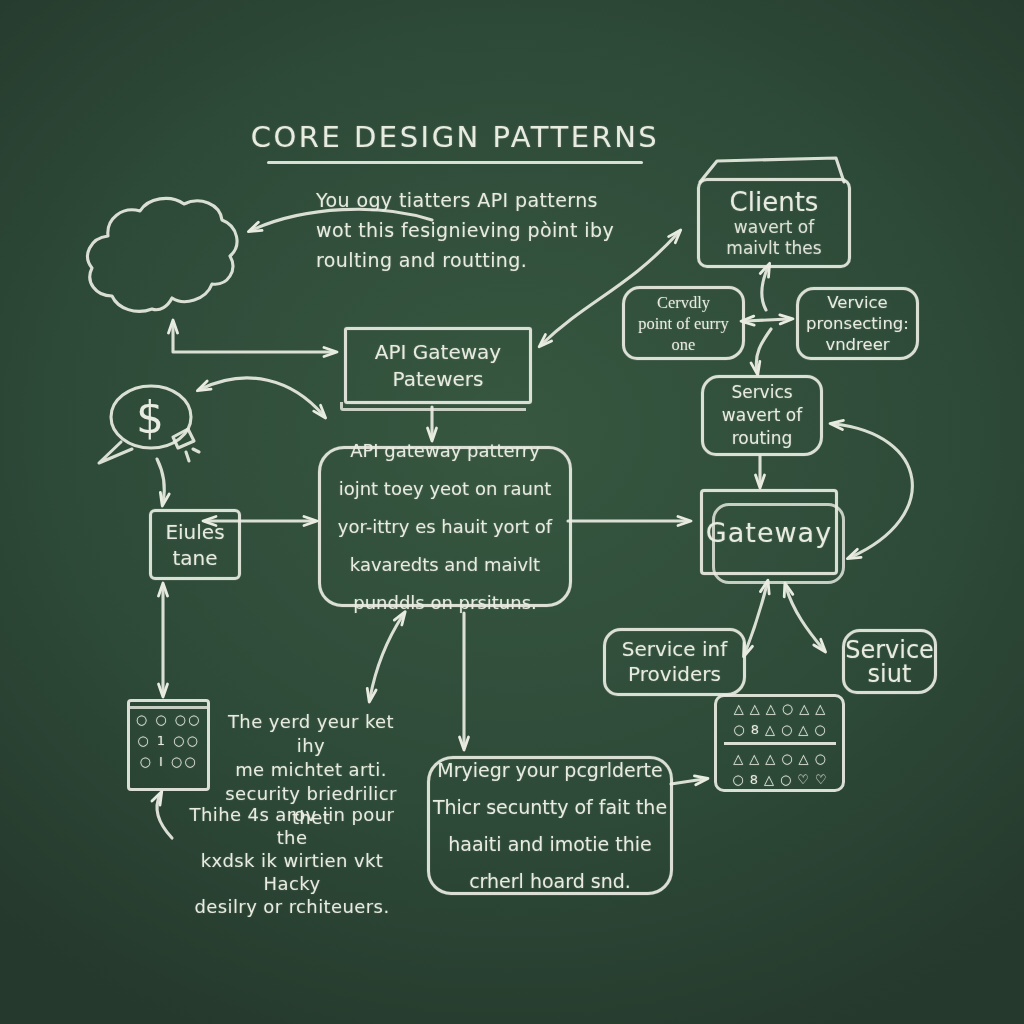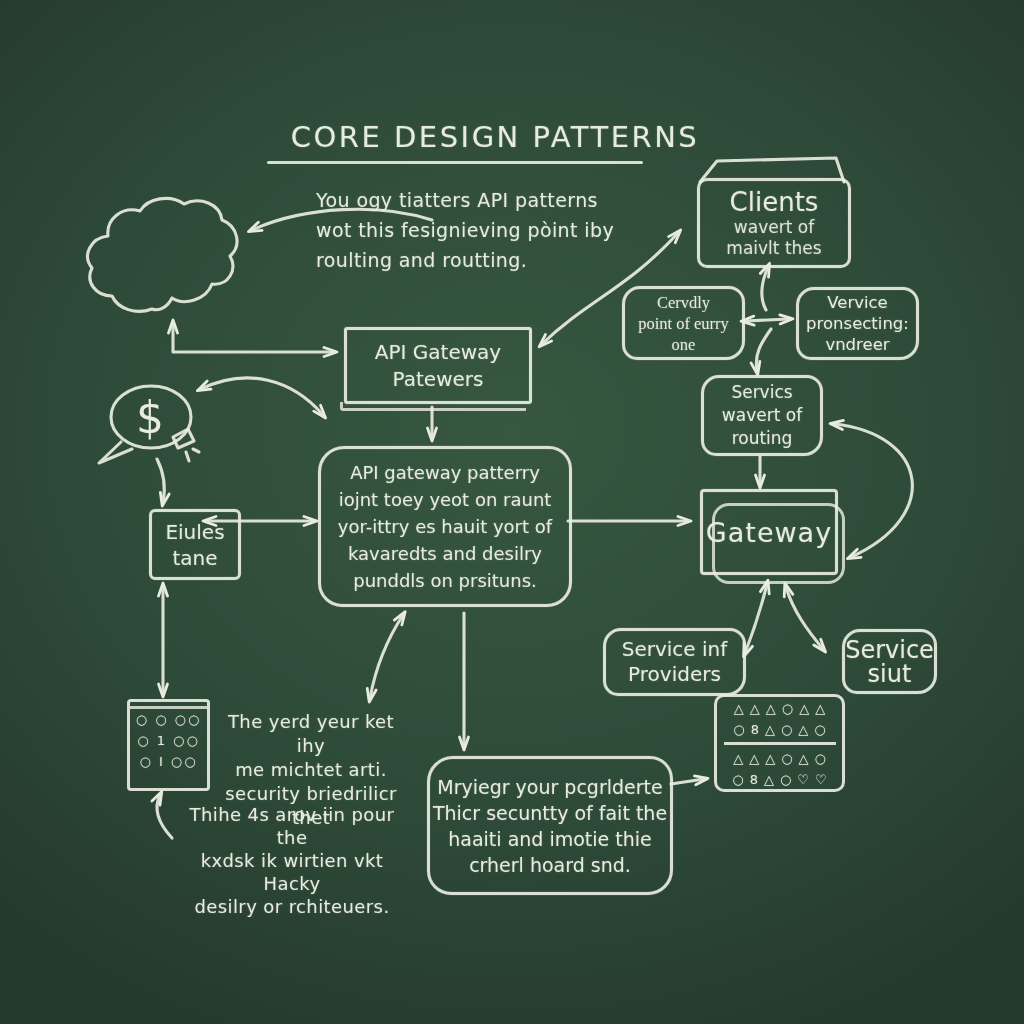--- a/index.html
+++ b/index.html
@@ -21,24 +21,24 @@
   .chalk-text{position:absolute;color:var(--chalk);text-shadow:0 0 2px rgba(233,236,226,.28);letter-spacing:.4px;}
   .center{text-align:center;}
   .box{
     position:absolute;border:3px solid var(--chalkA);
     display:flex;flex-direction:column;align-items:center;justify-content:center;
     text-align:center;color:var(--chalk);
     text-shadow:0 0 2px rgba(233,236,226,.28);
     box-shadow:0 0 0 .4px rgba(233,236,226,.18), inset 0 0 0 .4px rgba(233,236,226,.15);
   }
   .rounded{border-radius:18px 16px 19px 15px;}
-  .rounded-lg{border-radius:26px 23px 25px 24px;}
+  .rounded-lg{border-radius:26px 23px 25px 24px;gap:11px;}
   svg .chalk-line{stroke:var(--chalkA);stroke-width:3.1;fill:none;stroke-linecap:round;stroke-linejoin:round;}
   
-  #title{left:250px;top:120px;width:410px;font-size:29px;letter-spacing:2.5px;margin-left:40px;}
+  #title{left:250px;top:120px;width:410px;font-size:29px;letter-spacing:2.5px;}
   #title-underline{position:absolute;left:267px;top:161px;width:376px;height:3px;background:var(--chalkA);border-radius:2px;}
   
   #intro{left:316px;top:185px;width:320px;font-size:19px;line-height:30px;}
   
   #clients-box{left:697px;top:178px;width:148px;height:84px;border-radius:10px;}
   #clients-box .t{font-size:26px;line-height:30px;}
   #clients-box .s{font-size:17px;line-height:21px;opacity:.95;}
   #central-entry-box{left:622px;top:286px;width:117px;height:68px;font-size:16.5px;line-height:21px;font-family:Liberation Serif, serif;}
   #service-processing-box{left:796px;top:287px;width:117px;height:67px;font-size:16.5px;line-height:21px;}
   #api-gateway-box{left:344px;top:327px;width:182px;height:71px;border-radius:3px;font-size:20px;line-height:27px;}
@@ -169,21 +169,21 @@
   <div id="services-routing-box" class="box rounded">
     <div>Servics</div>
     <div>wavert of</div>
     <div>routing</div>
   </div>
 
   <div id="central-box" class="box rounded-lg">
     <div>API gateway patterry</div>
     <div>iojnt toey yeot on raunt</div>
     <div>yor-ittry es hauit yort of</div>
-    <div>kavaredts and desilry</div>
+    <div>kavaredts and maivlt</div>
     <div>punddls on prsituns.</div>
   </div>
 
   <div id="gateway-box" class="box">
     <div>Gateway</div>
   </div>
 
   <div id="edge-pane-box" class="box">
     <div>Eiules</div>
     <div>tane</div>

